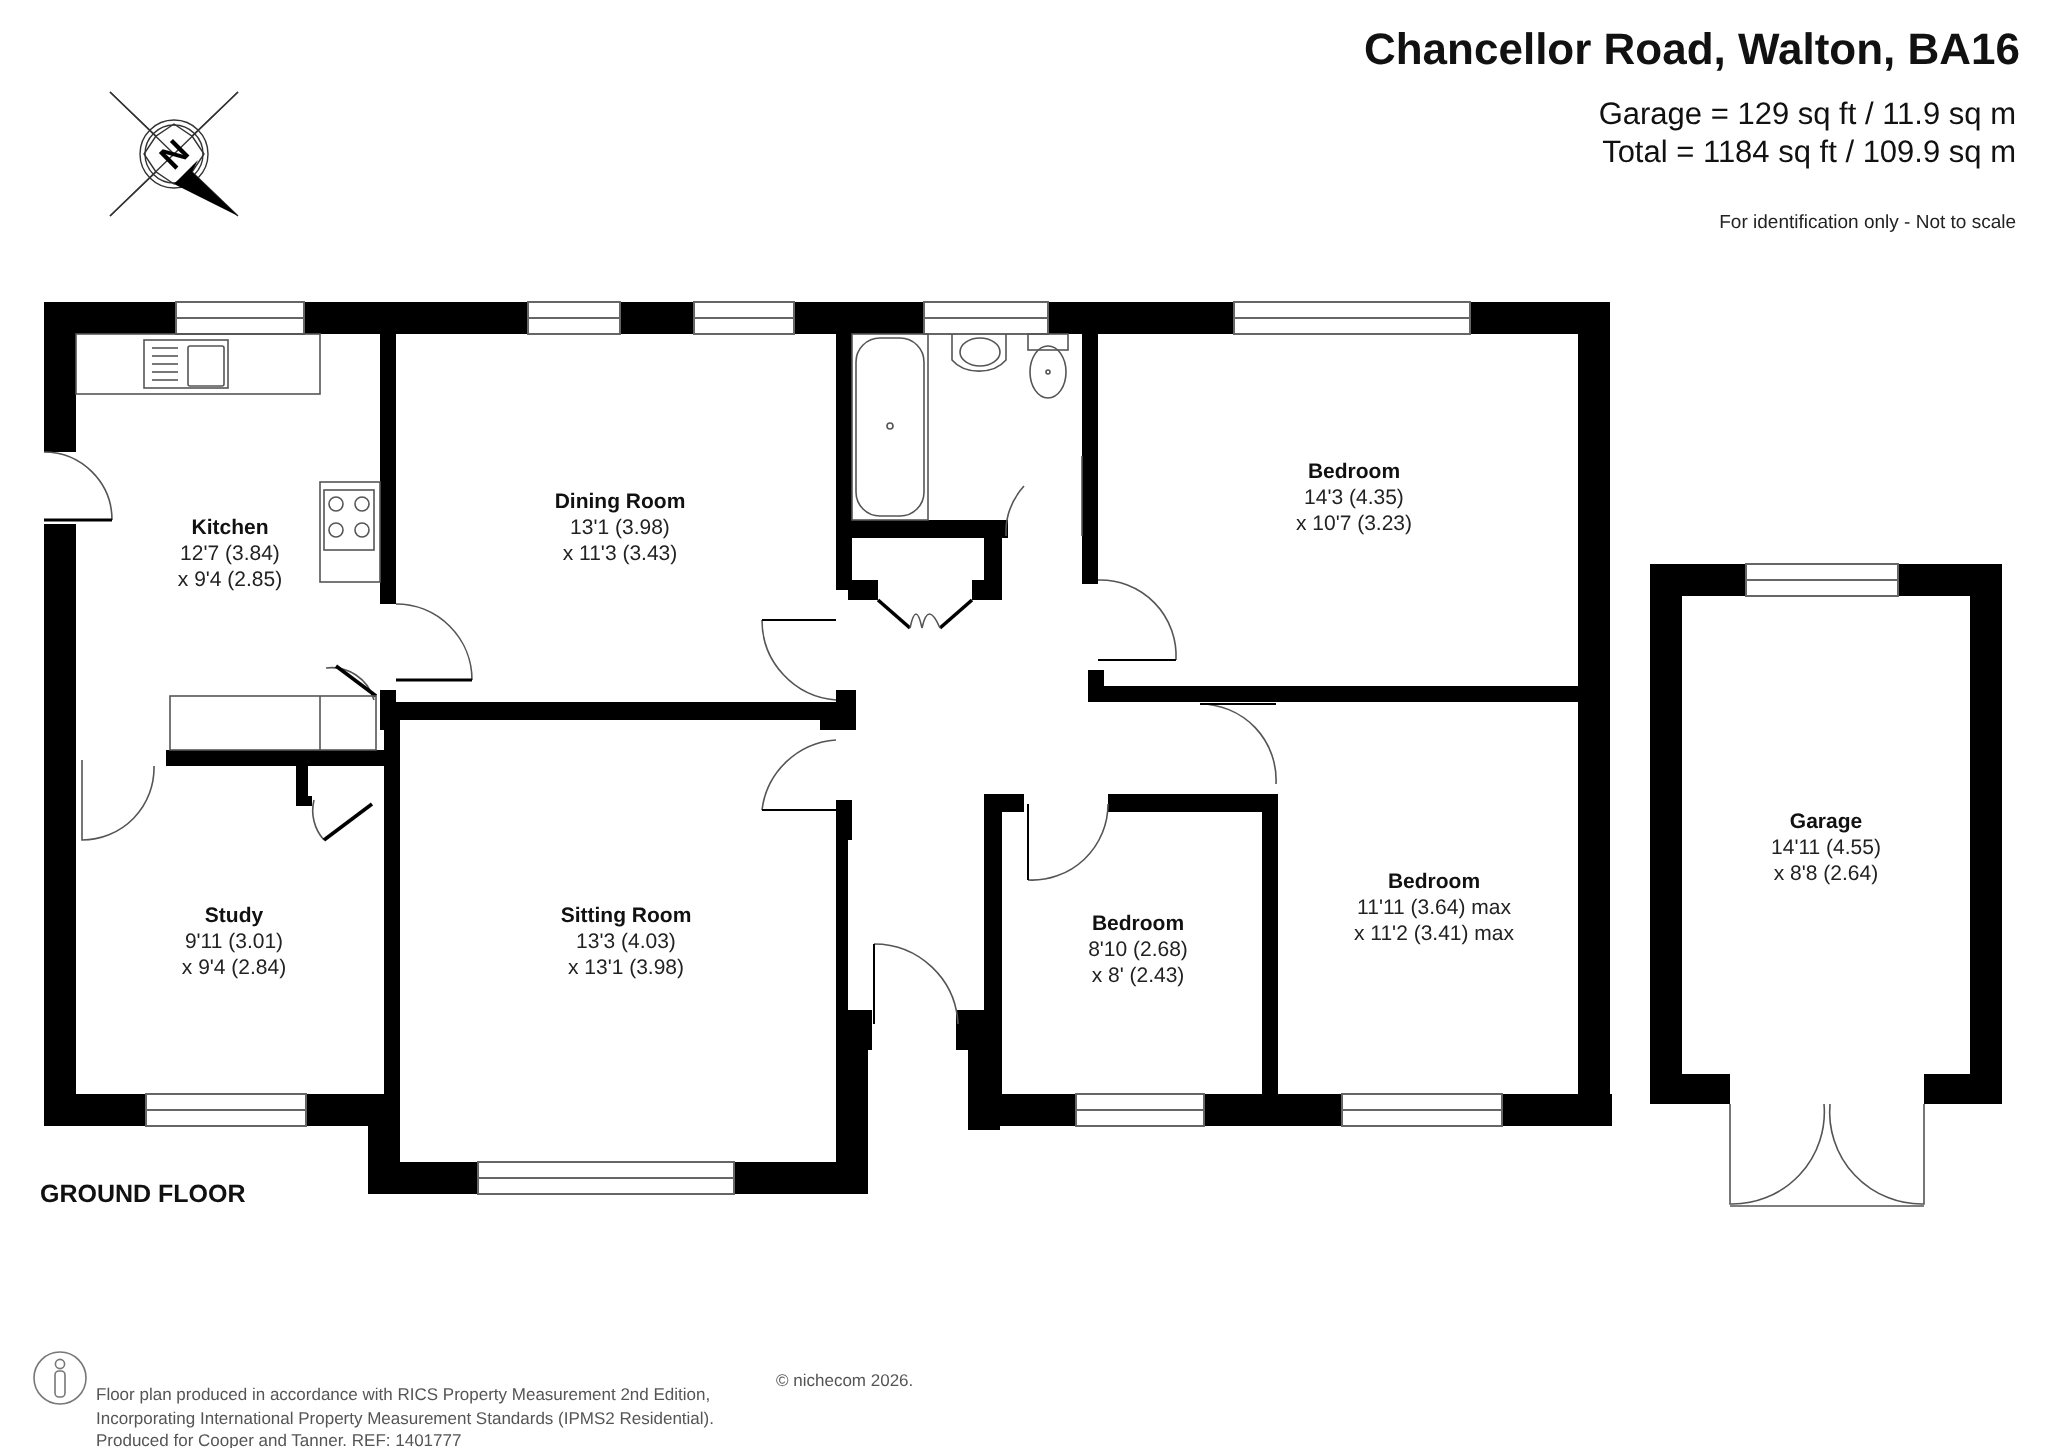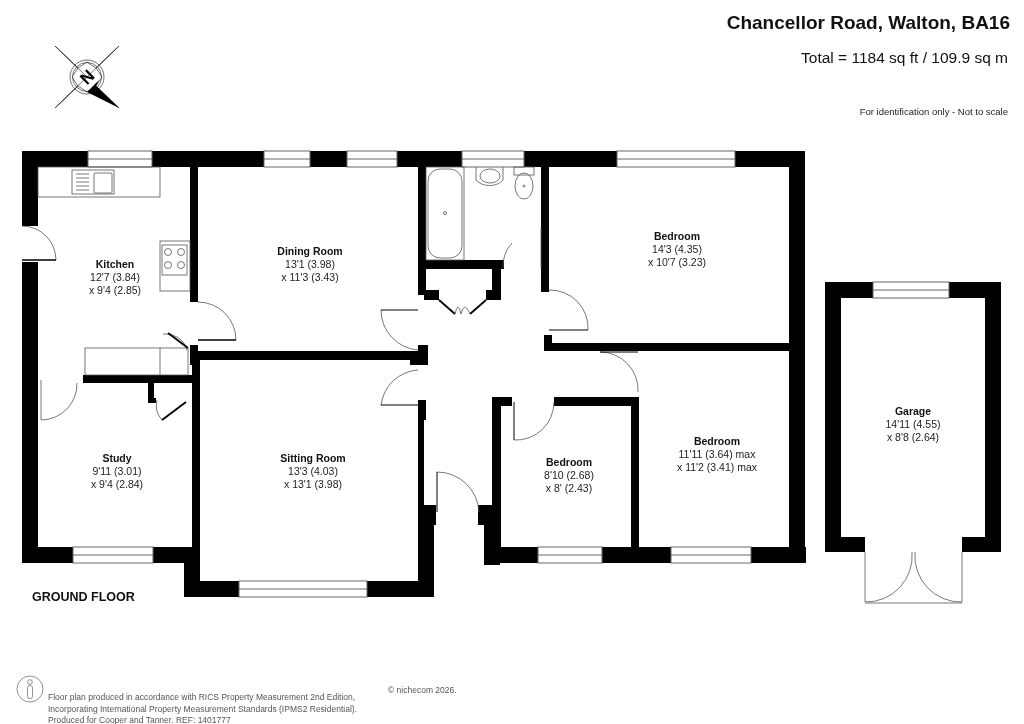--- a/index.html
+++ b/index.html
@@ -1,35 +1,36 @@
 <!DOCTYPE html>
 <html><head>
 <meta charset="utf-8">
 <style>
   html, body { margin: 0; padding: 0; background: #ffffff; }
   body { width: 1024px; height: 724px; position: relative; overflow: hidden; font-family: "Liberation Sans", sans-serif; color: #111; }
-  .title { position: absolute; right: 14px; top: 12px; font-size: 19px; font-weight: bold; letter-spacing: 0px; text-align: right; }
+  .title { position: absolute; right: 14px; top: 12px; font-size: 22px; font-weight: bold; letter-spacing: 0px; text-align: right; }
   .area-lines { position: absolute; right: 16px; top: 48px; text-align: right; font-size: 15.5px; line-height: 19px; }
   .area-line { display: block; }
   .disclaimer { position: absolute; right: 16px; top: 106px; font-size: 9.5px; color: #222; }
   .plan { position: absolute; left: 0; top: 0; }
   .room-label { position: absolute; text-align: center; font-size: 10.5px; line-height: 13px; color: #222; transform: translateX(-50%); white-space: nowrap; }
   .room-name { display: block; font-weight: bold; color: #111; }
   .room-dim { display: block; }
-  .floor-label { position: absolute; left: 32px; top: 590px; font-size: 12.5px; font-weight: bold; }
+  .floor-label { position: absolute; left: 20px; top: 590px; font-size: 12.5px; font-weight: bold; }
   .footer { position: absolute; left: 48px; top: 692px; font-size: 8.5px; line-height: 11.5px; color: #555; }
   .footer-copy { position: absolute; left: 372px; top: 685px; font-size: 8.5px; color: #555; padding-left: 16px; }
   .footer-icon { position: absolute; left: 16px; top: 673px; }
   .compass { position: absolute; left: 52px; top: 42px; }
 </style>
 </head>
 <body>
 
 <div class="title">Chancellor Road, Walton, BA16</div>
 <div class="area-lines">
+  <span class="area-line">Garage = 129 sq ft / 11.9 sq m</span>
   <span class="area-line">Total = 1184 sq ft / 109.9 sq m</span>
 </div>
 <div class="disclaimer">For identification only - Not to scale</div>
 
 <svg class="compass" width="70" height="70" viewBox="0 0 70 70">
   <g stroke="#333" stroke-width="0.7" fill="none">
     <polygon points="3,4 26,26 35,20 44,26 67,4 44,26 50,35 44,44 67,66 44,44 35,50 26,44 3,66 26,44 20,35 26,26"></polygon>
     <line x1="3" y1="4" x2="35" y2="35"></line>
       <line x1="67" y1="4" x2="35" y2="35"></line>
     <line x1="3" y1="66" x2="35" y2="35"></line>

